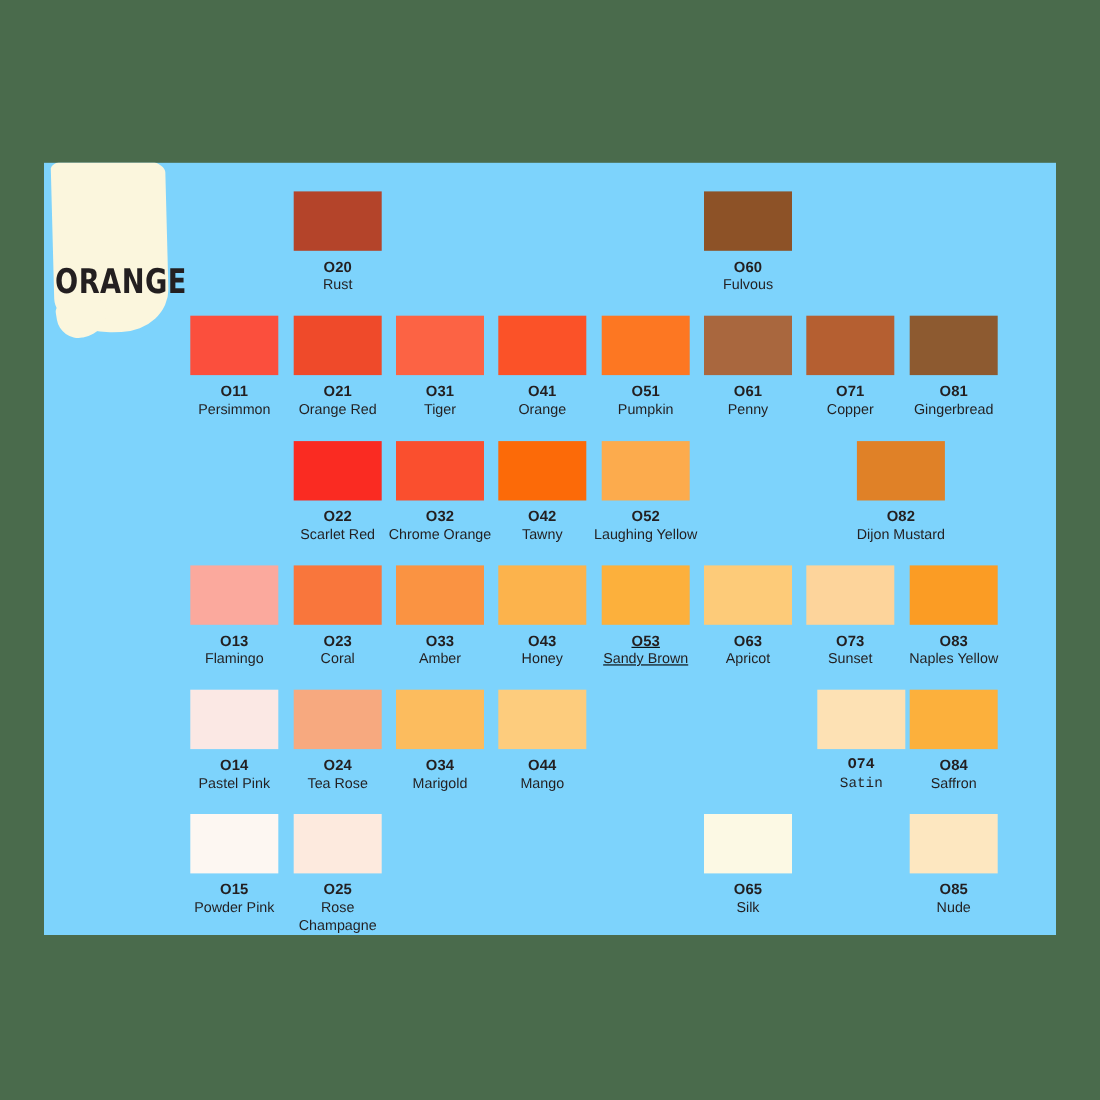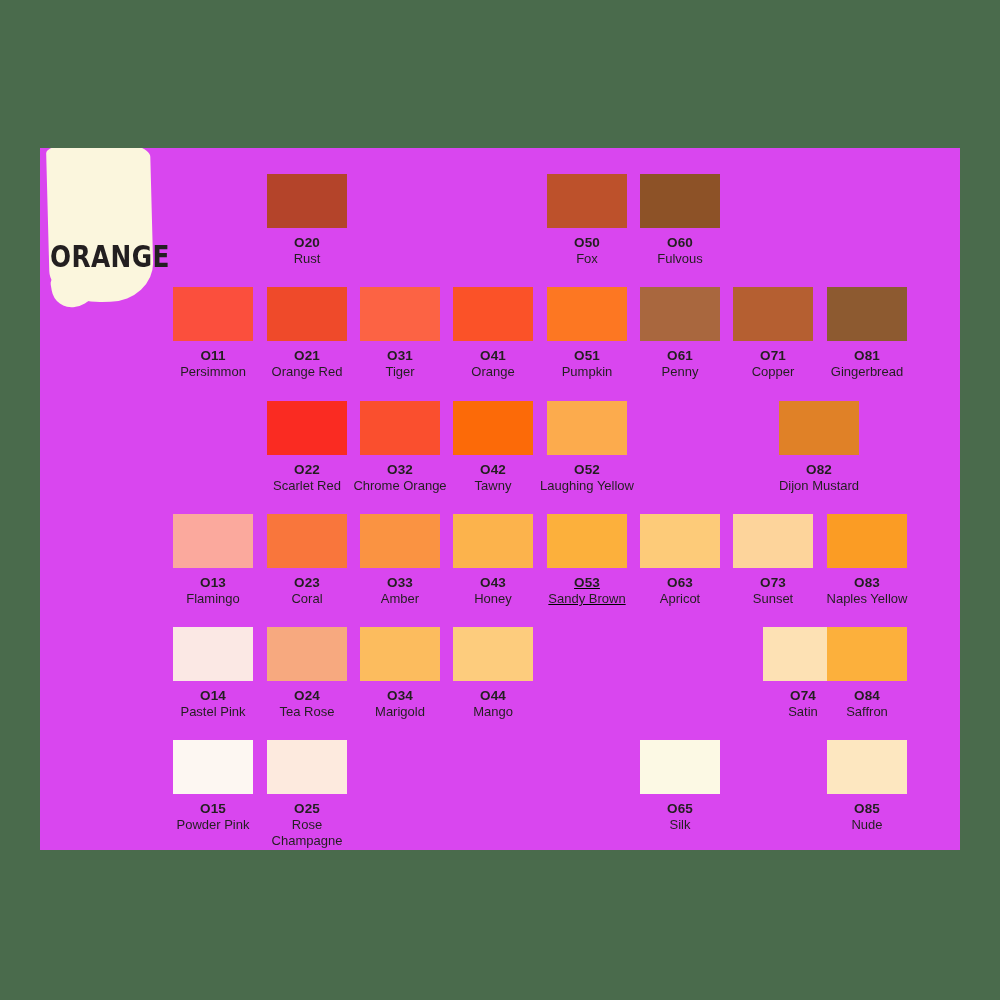--- a/index.html
+++ b/index.html
@@ -109,37 +109,32 @@
     font-size: 13px;
     font-weight: 400;
     color: #231f20;
     line-height: 16px;
     letter-spacing: 0px;
   }
 </style>
 </head>
 <body style="background: rgb(74, 107, 76);">
 
-<div id="card" style="background: #d946ef;">
+<div id="card" style="background: #7dd3fc;">
 
   <div id="paint-stroke" style="background: rgb(251, 246, 221);"></div>
 
   <div id="category-title">ORANGE</div>
 
   <div id="grid">
       <div class="cell" style="left: 220px; top: 26px;">
         <div class="swatch" style="background: rgb(180, 68, 42);"></div>
         <div class="code">O20</div>
         <div class="cname">Rust</div>
       </div>
-      <div class="cell" style="left: 500px; top: 26px;">
-        <div class="swatch" style="background: rgb(189, 81, 43);"></div>
-        <div class="code">O50</div>
-        <div class="cname">Fox</div>
-      </div>
       <div class="cell" style="left: 593px; top: 26px;">
         <div class="swatch" style="background: rgb(141, 82, 39);"></div>
         <div class="code">O60</div>
         <div class="cname">Fulvous</div>
       </div>
       <div class="cell" style="left: 126px; top: 139px;">
         <div class="swatch" style="background: rgb(251, 79, 61);"></div>
         <div class="code">O11</div>
         <div class="cname">Persimmon</div>
       </div>
@@ -256,21 +251,21 @@
       <div class="cell" style="left: 313px; top: 479px;">
         <div class="swatch" style="background: rgb(252, 188, 94);"></div>
         <div class="code">O34</div>
         <div class="cname">Marigold</div>
       </div>
       <div class="cell" style="left: 406px; top: 479px;">
         <div class="swatch" style="background: rgb(253, 204, 125);"></div>
         <div class="code">O44</div>
         <div class="cname">Mango</div>
       </div>
-      <div class="cell" style="left: 716px; top: 479px;">
+      <div class="cell" style="left: 696px; top: 479px; font-family: Liberation Mono, monospace;">
         <div class="swatch" style="background: rgb(253, 225, 180);"></div>
         <div class="code">O74</div>
         <div class="cname">Satin</div>
       </div>
       <div class="cell" style="left: 780px; top: 479px;">
         <div class="swatch" style="background: rgb(252, 176, 60);"></div>
         <div class="code">O84</div>
         <div class="cname">Saffron</div>
       </div>
       <div class="cell" style="left: 126px; top: 592px;">

